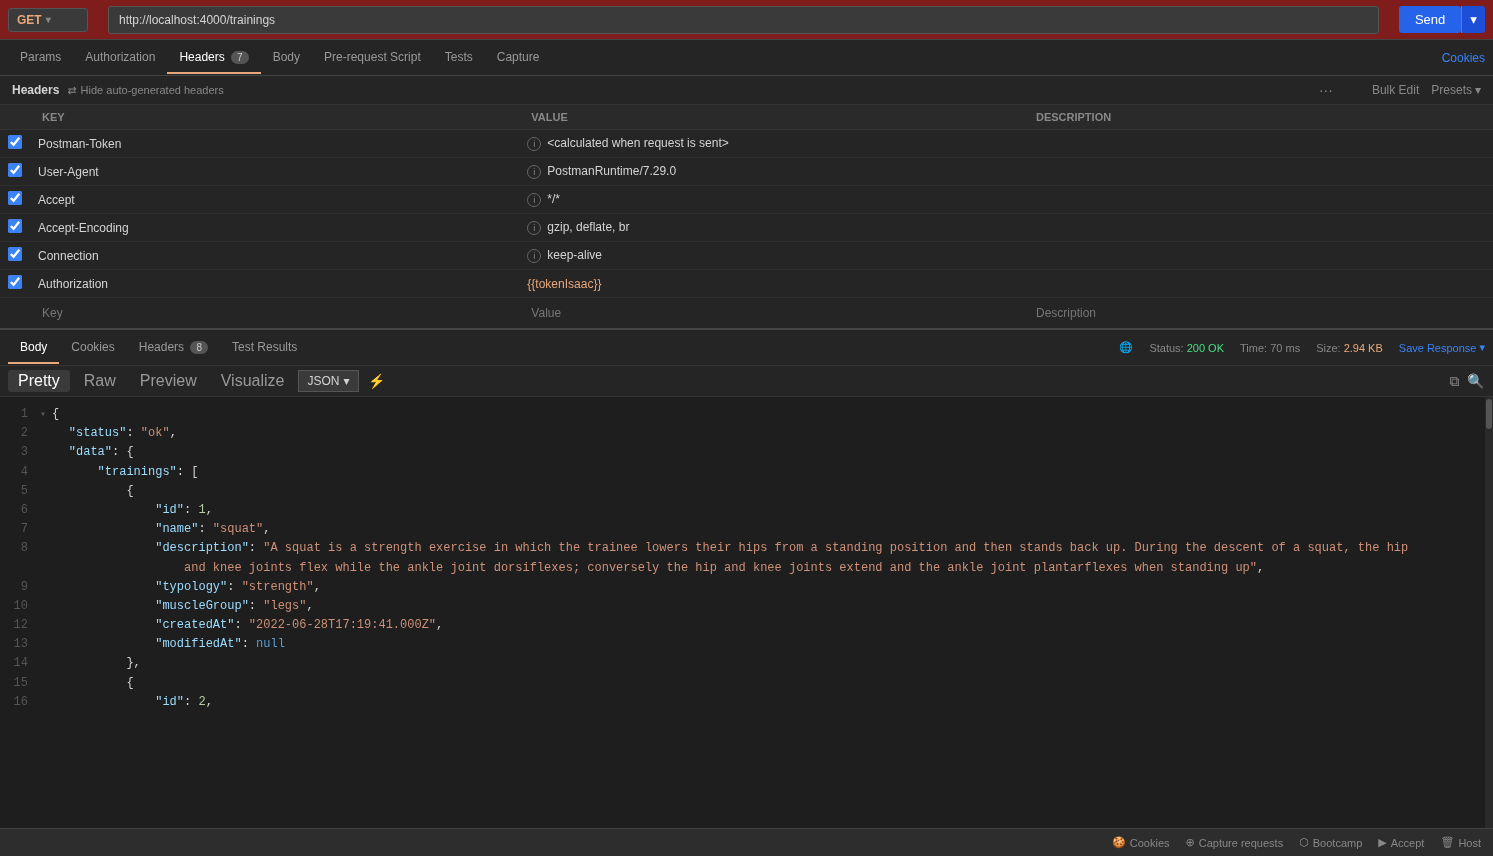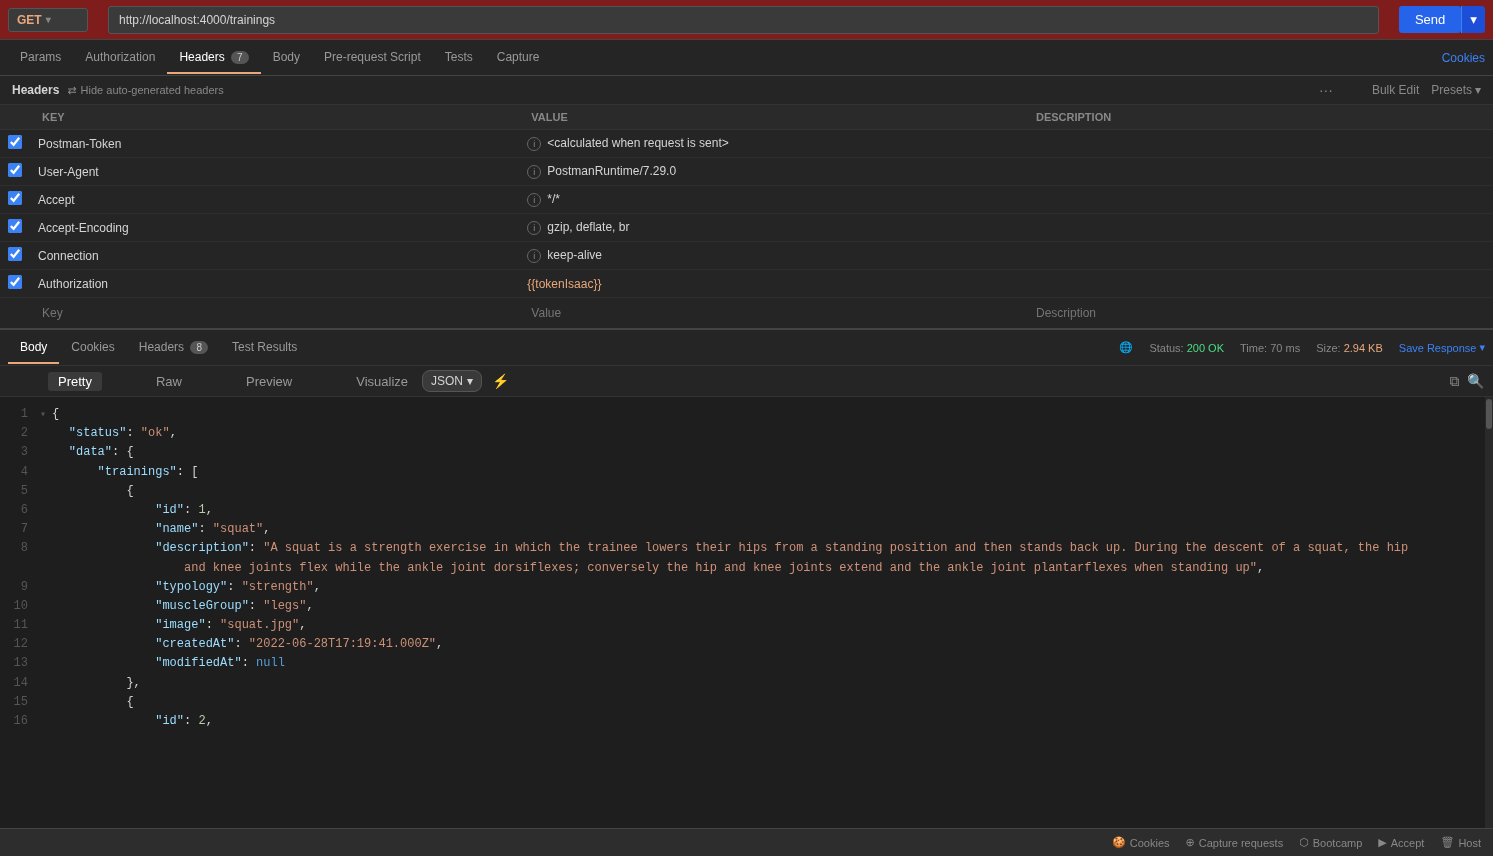--- a/index.html
+++ b/index.html
@@ -54,23 +54,23 @@
     .resp-tab.active { color: #fff; border-bottom: 2px solid #e8a87c; }
     .resp-tab .badge { background: #555; color: #ccc; border-radius: 8px; padding: 1px 6px; font-size: 10px; margin-left: 3px; }
     .resp-status { margin-left: auto; display: flex; align-items: center; gap: 16px; font-size: 11px; color: #888; }
     .status-ok { color: #4ade80; }
     .status-time { color: #888; }
     .status-size { color: #e8a87c; }
     .save-response-btn { color: #3b82f6; cursor: pointer; display: flex; align-items: center; gap: 3px; }
 
     
     .code-toolbar { display: flex; align-items: center; background: #252525; border-bottom: 1px solid #333; padding: 4px 8px; gap: 4px; }
-    .code-tab { padding: 2px 10px; cursor: pointer; color: #999; border-radius: 3px; font-size: 13px; margin-left: 40px; }
+    .code-tab { padding: 2px 10px; cursor: pointer; color: #999; border-radius: 3px; font-size: 16px; }
     .code-tab.active { background: #3a3a3a; color: #fff; }
-    .json-select { background: #3a3a3a; border: 1px solid #555; color: #d4d4d4; padding: 3px 8px; border-radius: 8px; font-size: 12px; cursor: pointer; display: flex; align-items: center; gap: 4px; }
+    .json-select { background: #3a3a3a; border: 1px solid #555; color: #d4d4d4; padding: 3px 8px; border-radius: 0; font-size: 12px; cursor: pointer; display: flex; align-items: center; gap: 4px; }
     .filter-icon { color: #888; font-size: 14px; cursor: pointer; margin-left: 6px; }
     .code-actions { margin-left: auto; display: flex; gap: 8px; }
     .code-action-btn { color: #888; background: none; border: none; cursor: pointer; font-size: 14px; }
 
     
     .code-viewer { background: #1e1e1e; padding: 8px 0; font-family: 'Courier New', Courier, monospace; font-size: 12px; line-height: 1.6; overflow-y: auto; height: calc(856px - 40px - 36px - 165px - 36px - 36px - 4px); position: relative; }
     .code-line { display: flex; min-height: 19px; }
     .line-num { width: 40px; text-align: right; color: #555; padding-right: 12px; user-select: none; flex-shrink: 0; }
     .line-content { flex: 1; padding-right: 16px; white-space: pre-wrap; word-break: break-all; }
     .json-key { color: #9cdcfe; }
@@ -266,24 +266,20 @@
     </div>
     <div class="code-line">
       <span class="line-num">9</span>
       <span class="line-content">                <span class="json-key">"typology"</span><span>: </span><span class="json-string">"strength"</span><span class="json-bracket">,</span></span>
     </div>
     <div class="code-line">
       <span class="line-num">10</span>
       <span class="line-content">                <span class="json-key">"muscleGroup"</span><span>: </span><span class="json-string">"legs"</span><span class="json-bracket">,</span></span>
     </div>
     <div class="code-line">
-      <span class="line-num">11</span>
-      <span class="line-content">                <span class="json-key">"image"</span><span>: </span><span class="json-string">"squat.jpg"</span><span class="json-bracket">,</span></span>
-    </div>
-    <div class="code-line">
       <span class="line-num">12</span>
       <span class="line-content">                <span class="json-key">"createdAt"</span><span>: </span><span class="json-string">"2022-06-28T17:19:41.000Z"</span><span class="json-bracket">,</span></span>
     </div>
     <div class="code-line">
       <span class="line-num">13</span>
       <span class="line-content">                <span class="json-key">"modifiedAt"</span><span>: </span><span class="json-null">null</span></span>
     </div>
     <div class="code-line">
       <span class="line-num">14</span>
       <span class="line-content">            <span class="json-bracket">},</span></span>

